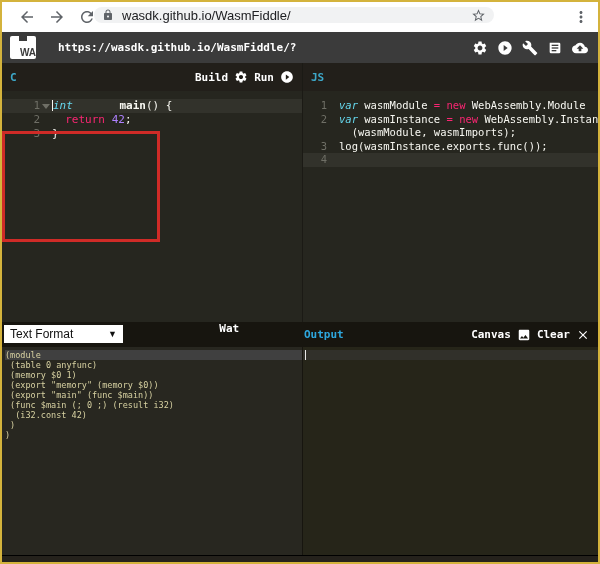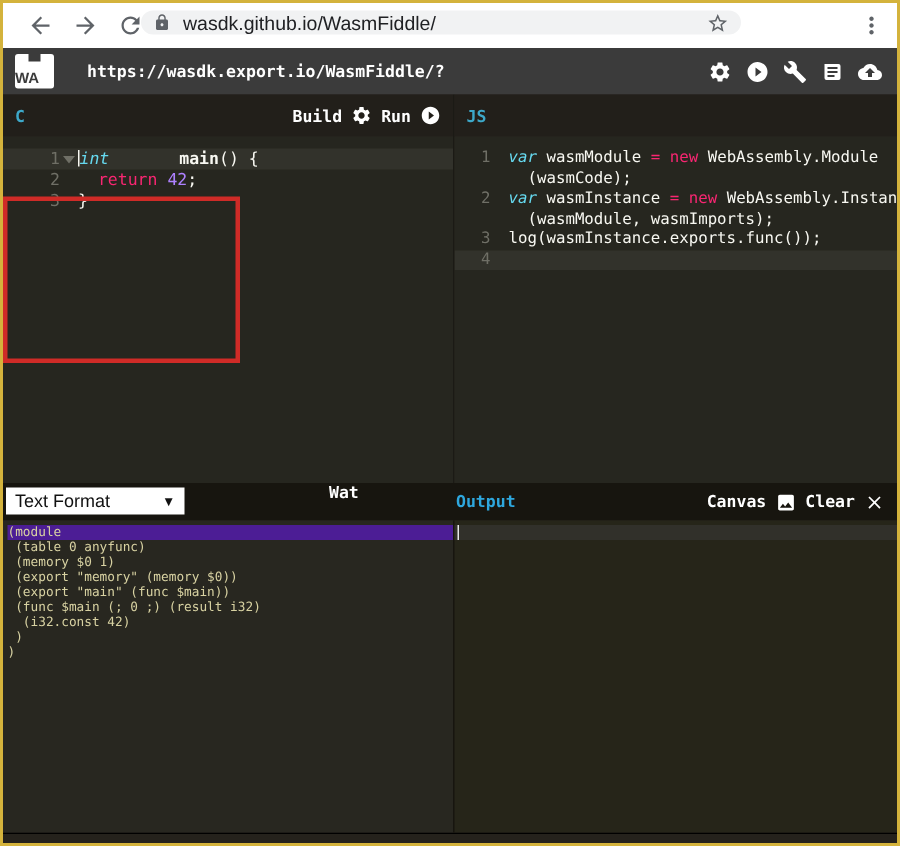--- a/index.html
+++ b/index.html
@@ -12,21 +12,21 @@
   .omnibox { position:absolute; left:92px; top:5px; width:400px; height:16px; background:#f1f2f3; border-radius:10px; display:flex; align-items:center; padding:0 8px; }
   .omnibox .lock { width:12px; height:12px; fill:#5f6368; flex:0 0 auto; }
   .omnibox .url-text { margin-left:8px; font-size:13px; color:#202124; white-space:nowrap; flex:1 1 auto; }
   .omnibox .star { width:15px; height:15px; fill:#5f6368; flex:0 0 auto; }
   .menu-dots { position:absolute; right:8px; top:6px; width:18px; height:18px; fill:#5f6368; }
 
   
   .appheader { position:relative; height:31px; background:#3b3b3b; display:flex; align-items:center; }
   .wa-logo { position:relative; margin-left:8px; width:26px; height:23px; background:#fff; border-radius:2px; flex:0 0 auto; }
   .wa-logo::before { content:""; position:absolute; left:9px; top:0; width:8px; height:5px; background:#3b3b3b; }
-  .wa-logo span { position:absolute; left:0; right:0; bottom:1px; text-align:left; font-size:10px; font-weight:bold; color:#3b3b3b; font-family:"Liberation Sans",sans-serif; }
+  .wa-logo span { position:absolute; left:0; right:0; bottom:1px; text-align:right; font-size:10px; font-weight:bold; color:#3b3b3b; font-family:"Liberation Sans",sans-serif; }
   .app-url { margin-left:22px; font-family:"DejaVu Sans Mono",monospace; font-weight:bold; font-size:11px; color:#ffffff; white-space:nowrap; }
   .hdr-icons { margin-left:auto; margin-right:10px; display:flex; align-items:center; gap:9px; }
   .hdr-icons svg { width:16px; height:16px; fill:#ffffff; cursor:pointer; }
 
   
   .main { position:relative; height:259px; display:flex; }
   .pane { height:100%; display:flex; flex-direction:column; }
   .pane.left { width:300px; }
   .pane.right { width:296px; border-left:1px solid #1b1a15; }
   .pane-head { height:28px; background:#221f1a; display:flex; align-items:center; padding:0 8px; flex:0 0 auto; }
@@ -64,21 +64,21 @@
   .canvas-group { position:absolute; right:8px; top:0; height:25px; display:flex; align-items:center; gap:6px; }
   .canvas-group svg { width:14px; height:14px; fill:#fff; cursor:pointer; }
   .canvas-group .lbl { cursor:pointer; }
 
   
   .outputs { position:relative; height:208px; display:flex; }
   .out-pane { height:100%; background:#282720; }
   .out-pane.left { width:300px; padding:3px 0 0 3px; }
   .out-pane.right { width:296px; border-left:1px solid #17150f; position:relative; background:#262519; }
   .out-line { font-family:"DejaVu Sans Mono",monospace; font-size:8.5px; line-height:10px; color:#d8d2a2; white-space:pre; }
-  .out-line.active { background:#4c1d95; }
+  .out-line.active { background:#404040; }
   .cursor-line { position:absolute; left:0; top:3px; width:100%; height:10px; background:#31302a; }
   .out-cursor { position:absolute; left:2px; top:0; width:1px; height:10px; background:#e8e8e8; }
 
   .bottom-strip { height:7px; background:#25221c; border-top:1px solid #000; }
 </style>
 </head>
 <body>
 
 <div class="frame">
 
@@ -103,21 +103,21 @@
     </div>
     <svg class="menu-dots" viewBox="0 0 24 24">
         <path d="M12 8c1.1 0 2-.9 2-2s-.9-2-2-2-2 .9-2 2 .9 2 2 2zm0 2c-1.1 0-2 .9-2 2s.9 2 2 2 2-.9 2-2-.9-2-2-2zm0 6c-1.1 0-2 .9-2 2s.9 2 2 2 2-.9 2-2-.9-2-2-2z"></path>
       </svg>
   </div>
 
   <div class="appheader">
     <div class="wa-logo">
         <span>WA</span>
       </div>
-    <span class="app-url">https://wasdk.export.io/WasmFiddle/?</span>
+    <span class="app-url">https://wasdk.github.io/WasmFiddle/?</span>
     <div class="hdr-icons">
       <svg viewBox="0 0 24 24">
           <path d="M19.14 12.94c.04-.3.06-.61.06-.94 0-.32-.02-.64-.07-.94l2.03-1.58c.18-.14.23-.41.12-.61l-1.92-3.32c-.12-.22-.37-.29-.59-.22l-2.39.96c-.5-.38-1.03-.7-1.62-.94l-.36-2.54c-.04-.24-.24-.41-.48-.41h-3.84c-.24 0-.43.17-.47.41l-.36 2.54c-.59.24-1.13.57-1.62.94l-2.39-.96c-.22-.08-.47 0-.59.22L2.74 8.87c-.12.21-.08.47.12.61l2.03 1.58c-.05.3-.09.63-.09.94s.02.64.07.94l-2.03 1.58c-.18.14-.23.41-.12.61l1.92 3.32c.12.22.37.29.59.22l2.39-.96c.5.38 1.03.7 1.62.94l.36 2.54c.05.24.24.41.48.41h3.84c.24 0 .44-.17.47-.41l.36-2.54c.59-.24 1.13-.56 1.62-.94l2.39.96c.22.08.47 0 .59-.22l1.92-3.32c.12-.22.07-.47-.12-.61l-2.01-1.58zM12 15.6c-1.98 0-3.6-1.62-3.6-3.6s1.62-3.6 3.6-3.6 3.6 1.62 3.6 3.6-1.62 3.6-3.6 3.6z"></path>
         </svg>
       <svg viewBox="0 0 24 24">
           <path d="M12 2C6.48 2 2 6.48 2 12s4.48 10 10 10 10-4.48 10-10S17.52 2 12 2zm-2 14.5v-9l6 4.5-6 4.5z"></path>
         </svg>
       <svg viewBox="0 0 24 24">
           <path d="M22.7 19l-9.1-9.1c.9-2.3.4-5-1.5-6.9-2-2-5-2.4-7.4-1.3L9 6 6 9 1.6 4.7C.4 7.1.9 10.1 2.9 12.1c1.9 1.9 4.6 2.4 6.9 1.5l9.1 9.1c.4.4 1 .4 1.4 0l2.3-2.3c.5-.4.5-1 .1-1.4z"></path>
         </svg>
@@ -166,24 +166,20 @@
     <div class="pane right">
       <div class="pane-head">
         <span class="pane-tab">JS</span>
       </div>
       <div class="editor js">
           <div class="code-row">
             <span class="ln">1</span>
             <span class="tx"><span class="kw">var</span><span> wasmModule </span><span class="pink">=</span><span> </span><span class="pink">new</span><span> WebAssembly.Module</span></span>
           </div>
           <div class="code-row">
-            <span class="ln"></span>
-            <span class="tx"><span>  (wasmCode);</span></span>
-          </div>
-          <div class="code-row">
             <span class="ln">2</span>
             <span class="tx"><span class="kw">var</span><span> wasmInstance </span><span class="pink">=</span><span> </span><span class="pink">new</span><span> WebAssembly.Instance</span></span>
           </div>
           <div class="code-row">
             <span class="ln"></span>
             <span class="tx"><span>  (wasmModule, wasmImports);</span></span>
           </div>
           <div class="code-row">
             <span class="ln">3</span>
             <span class="tx"><span>log(wasmInstance.exports.func());</span></span>

